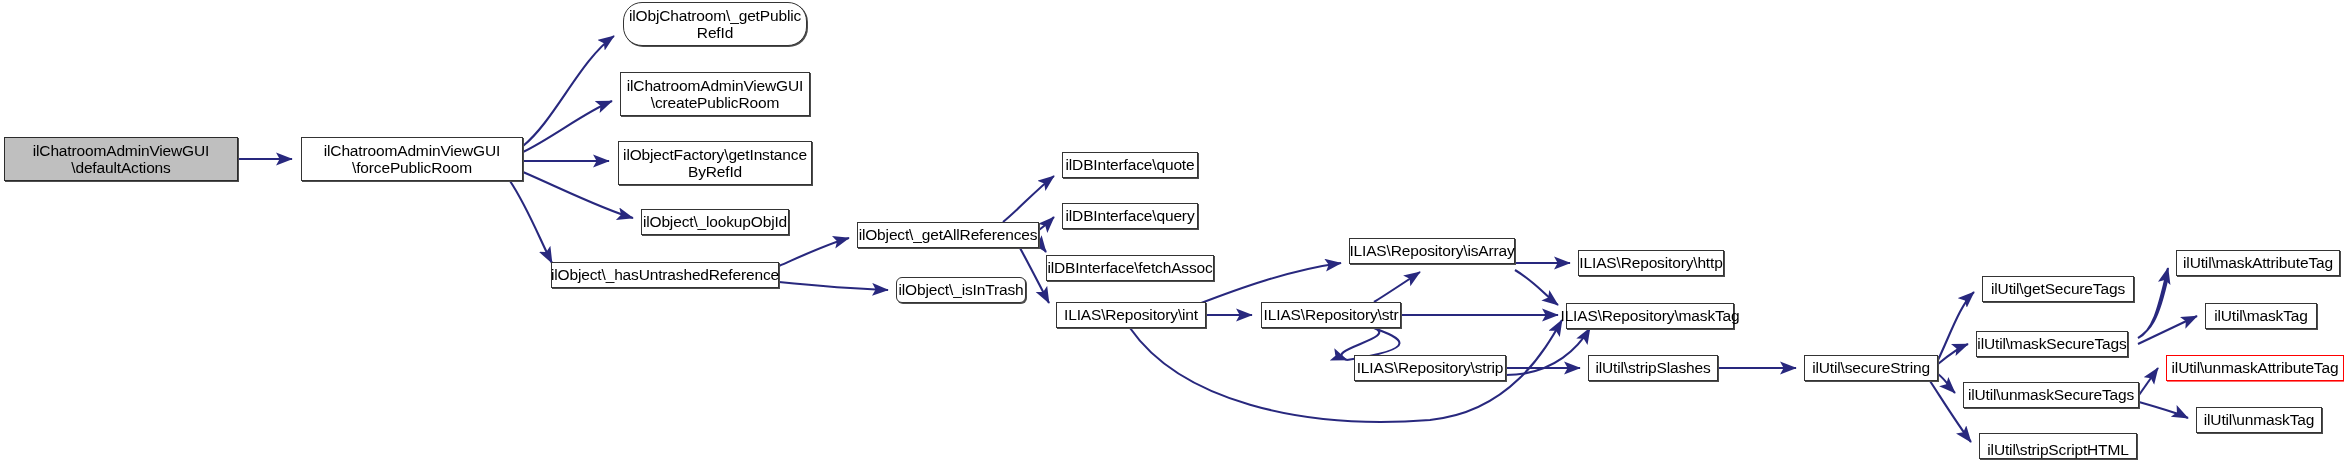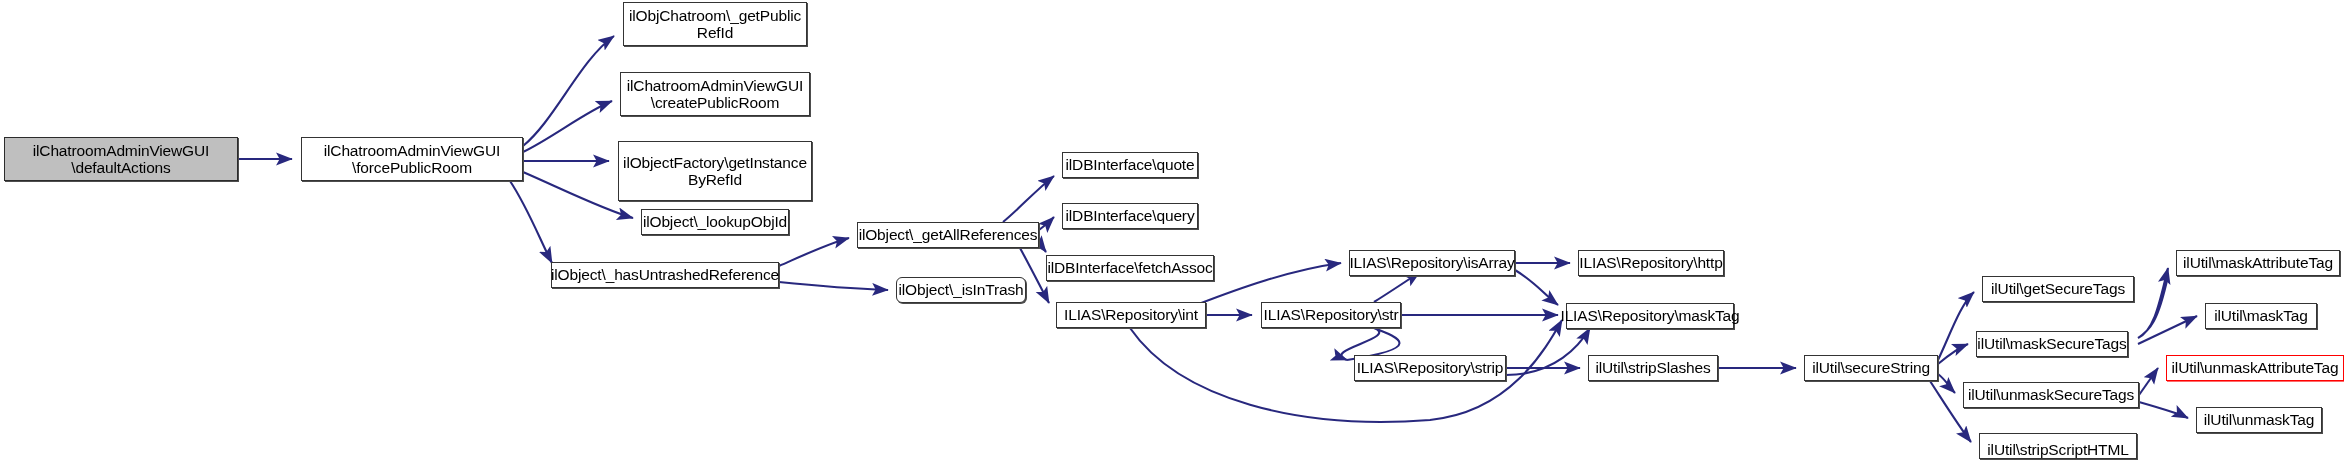--- a/index.html
+++ b/index.html
@@ -98,37 +98,37 @@
         <path d="M2139,395 L2158,368" marker-end="url(#arrow)"></path>
         <path d="M2139,402 C2160,408 2180,414 2188,418" marker-end="url(#arrow)"></path>
       </g>
   </svg>
 
   <div id="node-layer">
       <div class="node root" style="left: 4px; top: 137px; width: 234px; height: 44px;"><span class="node-label">ilChatroomAdminViewGUI
 \defaultActions</span></div>
       <div class="node" style="left: 301px; top: 137px; width: 222px; height: 44px;"><span class="node-label">ilChatroomAdminViewGUI
 \forcePublicRoom</span></div>
-      <div class="node" style="left: 623px; top: 2px; width: 184px; height: 44px;"><span class="node-label">ilObjChatroom\_getPublic
+      <div class="node" style="left: 623px; top: 2px; width: 184px; height: 44px; border-radius: 19px;"><span class="node-label">ilObjChatroom\_getPublic
 RefId</span></div>
       <div class="node" style="left: 620px; top: 72px; width: 190px; height: 44px;"><span class="node-label">ilChatroomAdminViewGUI
 \createPublicRoom</span></div>
-      <div class="node" style="left: 618px; top: 141px; width: 194px; height: 60px;"><span class="node-label">ilObjectFactory\getInstance
+      <div class="node" style="left: 618px; top: 141px; width: 194px; height: 44px;"><span class="node-label">ilObjectFactory\getInstance
 ByRefId</span></div>
       <div class="node" style="left: 641px; top: 209px; width: 148px; height: 26px;"><span class="node-label">ilObject\_lookupObjId</span></div>
       <div class="node" style="left: 551px; top: 262px; width: 228px; height: 26px;"><span class="node-label">ilObject\_hasUntrashedReference</span></div>
       <div class="node" style="left: 857px; top: 222px; width: 182px; height: 26px;"><span class="node-label">ilObject\_getAllReferences</span></div>
       <div class="node" style="left: 896px; top: 277px; width: 130px; height: 26px; border-radius: 6px;"><span class="node-label">ilObject\_isInTrash</span></div>
       <div class="node" style="left: 1062px; top: 152px; width: 136px; height: 26px;"><span class="node-label">ilDBInterface\quote</span></div>
       <div class="node" style="left: 1062px; top: 203px; width: 136px; height: 26px;"><span class="node-label">ilDBInterface\query</span></div>
       <div class="node" style="left: 1046px; top: 255px; width: 168px; height: 26px;"><span class="node-label">ilDBInterface\fetchAssoc</span></div>
       <div class="node" style="left: 1056px; top: 302px; width: 150px; height: 26px;"><span class="node-label">ILIAS\Repository\int</span></div>
       <div class="node" style="left: 1261px; top: 302px; width: 140px; height: 26px;"><span class="node-label">ILIAS\Repository\str</span></div>
       <div class="node" style="left: 1354px; top: 355px; width: 152px; height: 26px;"><span class="node-label">ILIAS\Repository\strip</span></div>
-      <div class="node" style="left: 1349px; top: 250px; width: 166px; height: 26px; align-items: center;"><span class="node-label">ILIAS\Repository\isArray</span></div>
+      <div class="node" style="left: 1349px; top: 238px; width: 166px; height: 26px; align-items: center;"><span class="node-label">ILIAS\Repository\isArray</span></div>
       <div class="node" style="left: 1578px; top: 250px; width: 146px; height: 26px;"><span class="node-label">ILIAS\Repository\http</span></div>
       <div class="node" style="left: 1566px; top: 303px; width: 168px; height: 26px;"><span class="node-label">ILIAS\Repository\maskTag</span></div>
       <div class="node" style="left: 1588px; top: 355px; width: 130px; height: 26px;"><span class="node-label">ilUtil\stripSlashes</span></div>
       <div class="node" style="left: 1804px; top: 355px; width: 134px; height: 26px;"><span class="node-label">ilUtil\secureString</span></div>
       <div class="node" style="left: 1982px; top: 276px; width: 152px; height: 26px;"><span class="node-label">ilUtil\getSecureTags</span></div>
       <div class="node" style="left: 1976px; top: 331px; width: 152px; height: 26px;"><span class="node-label">ilUtil\maskSecureTags</span></div>
       <div class="node" style="left: 1963px; top: 382px; width: 176px; height: 26px;"><span class="node-label">ilUtil\unmaskSecureTags</span></div>
       <div class="node" style="left: 1979px; top: 433px; width: 158px; height: 26px; align-items: flex-end;"><span class="node-label">ilUtil\stripScriptHTML</span></div>
       <div class="node" style="left: 2176px; top: 250px; width: 164px; height: 26px;"><span class="node-label">ilUtil\maskAttributeTag</span></div>
       <div class="node" style="left: 2205px; top: 303px; width: 112px; height: 26px;"><span class="node-label">ilUtil\maskTag</span></div>

